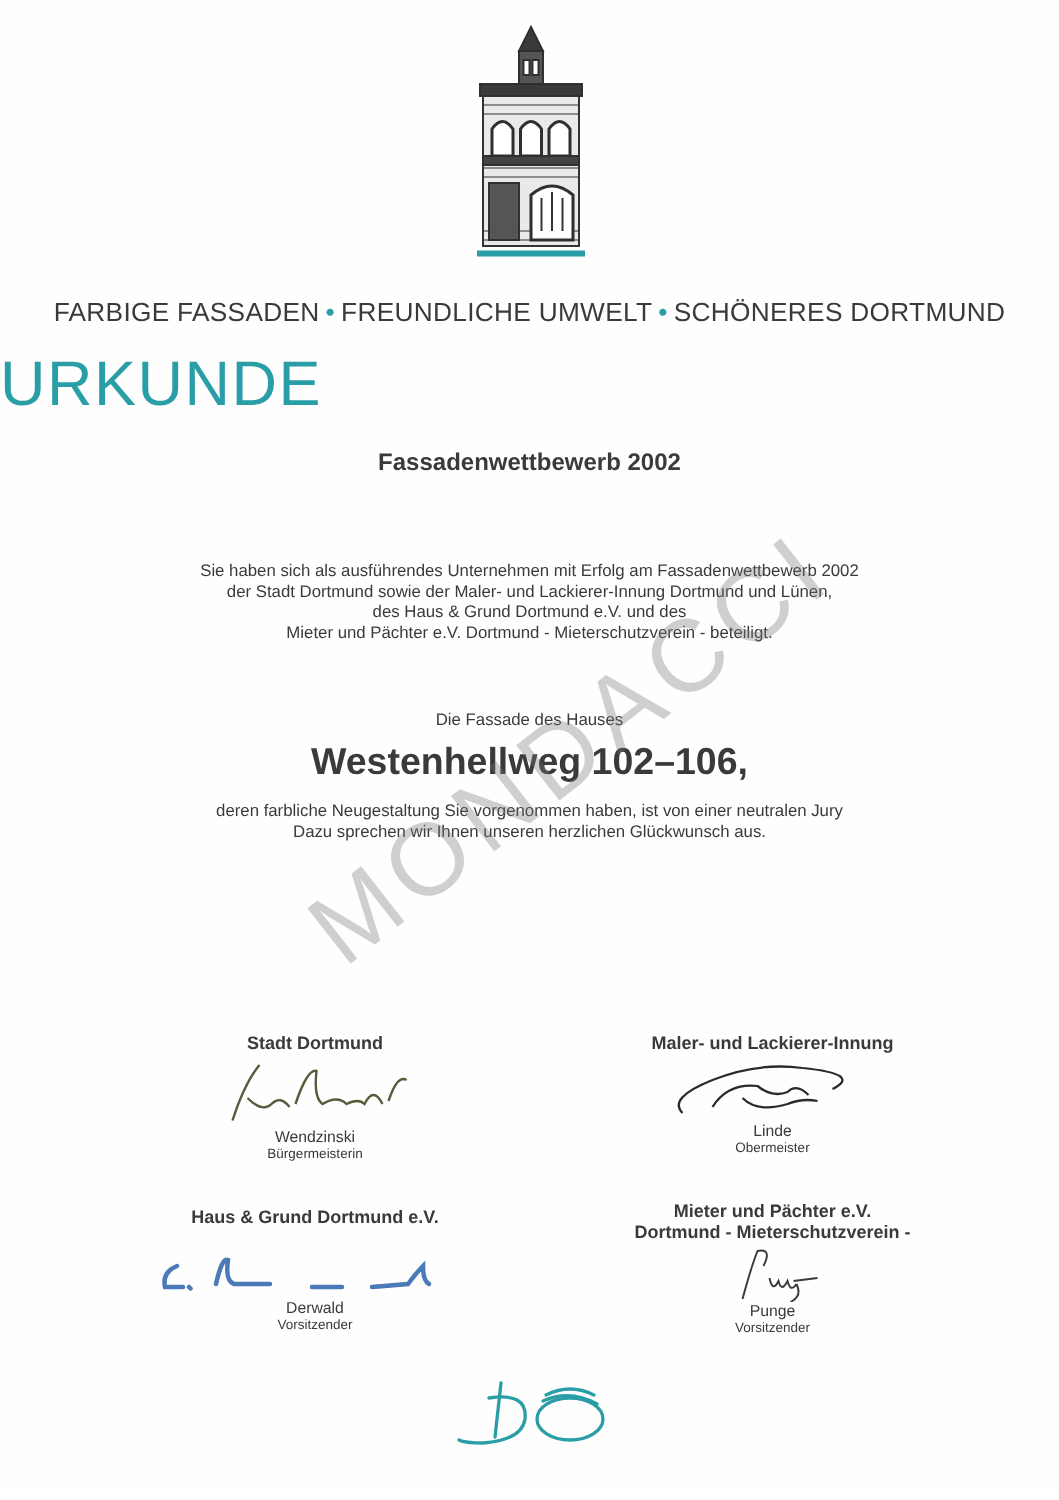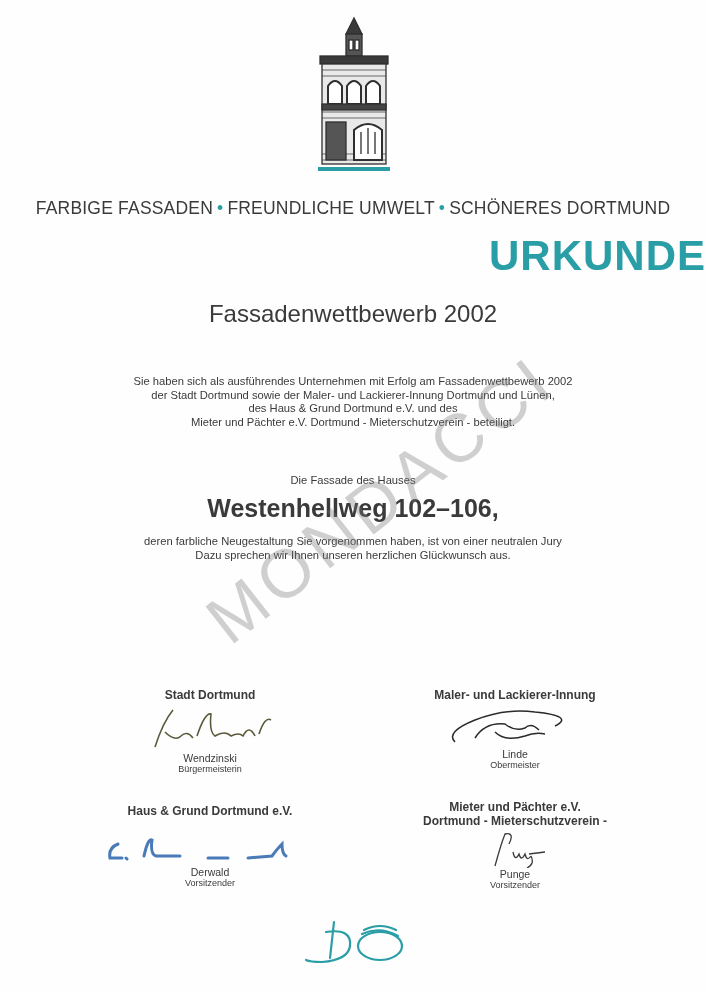--- a/index.html
+++ b/index.html
@@ -2,22 +2,22 @@
 <html><head>
 <meta charset="utf-8">
 <style>
   html, body { margin: 0; padding: 0; }
   body { width: 706px; height: 1000px; background: #ffffff; position: relative; overflow: hidden;
          font-family: "Liberation Sans", "DejaVu Sans", sans-serif; color: #3a3a3a; }
   .page { position: absolute; left: 0; top: 0; width: 706px; height: 992px; background: #fefefe; }
   .logo { position: absolute; left: 316px; top: 14px; width: 76px; height: 160px; }
   .tagline { position: absolute; left: 0; top: 198px; width: 706px; text-align: center; font-size: 17.5px; color: #3a3a3a; letter-spacing: 0.2px; }
   .tagline .dot { color: #2a9ea6; padding: 0 4px; }
-  .title { position: absolute; left: 0; top: 232px; width: 706px; text-align: right; font-size: 42px; font-weight: bold; color: #2a9ea6; letter-spacing: 1px; }
-  .subtitle { position: absolute; left: 0; top: 300px; width: 706px; text-align: center; font-size: 24px; font-weight: normal; color: #3a3a3a; }
+  .title { position: absolute; left: 0; top: 232px; width: 706px; text-align: left; font-size: 42px; font-weight: normal; color: #2a9ea6; letter-spacing: 1px; }
+  .subtitle { position: absolute; left: 0; top: 300px; width: 706px; text-align: center; font-size: 16px; font-weight: bold; color: #3a3a3a; }
   .company { position: absolute; left: 0; top: 347px; width: 706px; text-align: center; font-size: 17px; font-weight: bold; color: #3a3a3a; }
   .body-text { position: absolute; left: 0; width: 706px; text-align: center; font-size: 11.2px; line-height: 13.5px; color: #3a3a3a; }
   .intro { top: 375px; }
   .house-label { top: 474px; }
   .address { position: absolute; left: 0; top: 494px; width: 706px; text-align: center; font-size: 25px; font-weight: bold; color: #3a3a3a; }
   .outro { top: 535px; }
   .watermark { position: absolute; left: 150px; top: 460px; width: 460px; text-align: center; font-size: 68px; color: rgba(120,120,120,0.35); transform: rotate(-38deg); letter-spacing: 6px; pointer-events: none; }
   .sig-block { position: absolute; text-align: center; }
   .sig-org { font-size: 12px; font-weight: bold; color: #3a3a3a; line-height: 14px; }
   .sig-name { font-size: 10.5px; color: #3a3a3a; line-height: 12px; }

